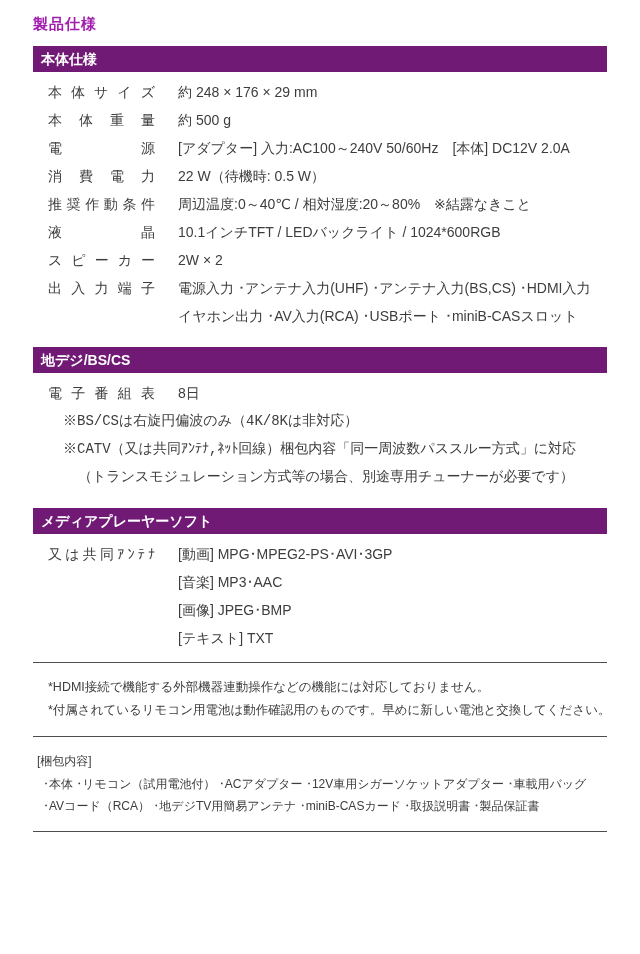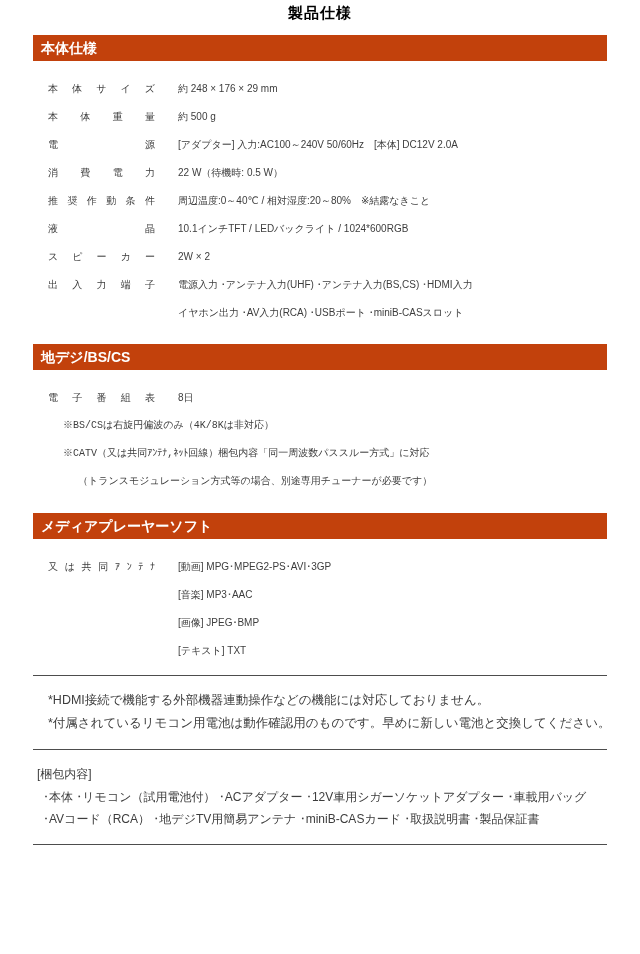--- a/index.html
+++ b/index.html
@@ -8,40 +8,40 @@
     background: #ffffff;
     width: 640px;
     height: 954px;
     overflow: hidden;
     font-family: "Liberation Sans", "DejaVu Sans", sans-serif;
     color: #3d3d3d;
   }
   .doc { padding: 0 33px; }
 
   .page-title {
-    padding-top: 4px;
-    text-align: center;
+    padding-top: 15px;
+    text-align: left;
     font-size: 15px;
     font-weight: bold;
     letter-spacing: 1px;
-    color: #000000;
+    color: #a21caf;
   }
 
   .sec-header {
     margin-top: 12px;
-    background: #c2410c;
+    background: #701a75;
     color: #ffffff;
     font-size: 14px;
     font-weight: bold;
     height: 26px;
     line-height: 26px;
     padding-left: 8px;
   }
 
-  .rows { padding: 14px 0 5px 0; font-size: 10px; }
+  .rows { padding: 6px 0 5px 0; font-size: 14px; }
 
   .row { display: flex; align-items: flex-start; }
   .row-label {
     flex: 0 0 107px;
     width: 107px;
     margin-left: 15px;
     line-height: 28px;
     text-align: justify;
     text-align-last: justify;
     text-justify: inter-character;

